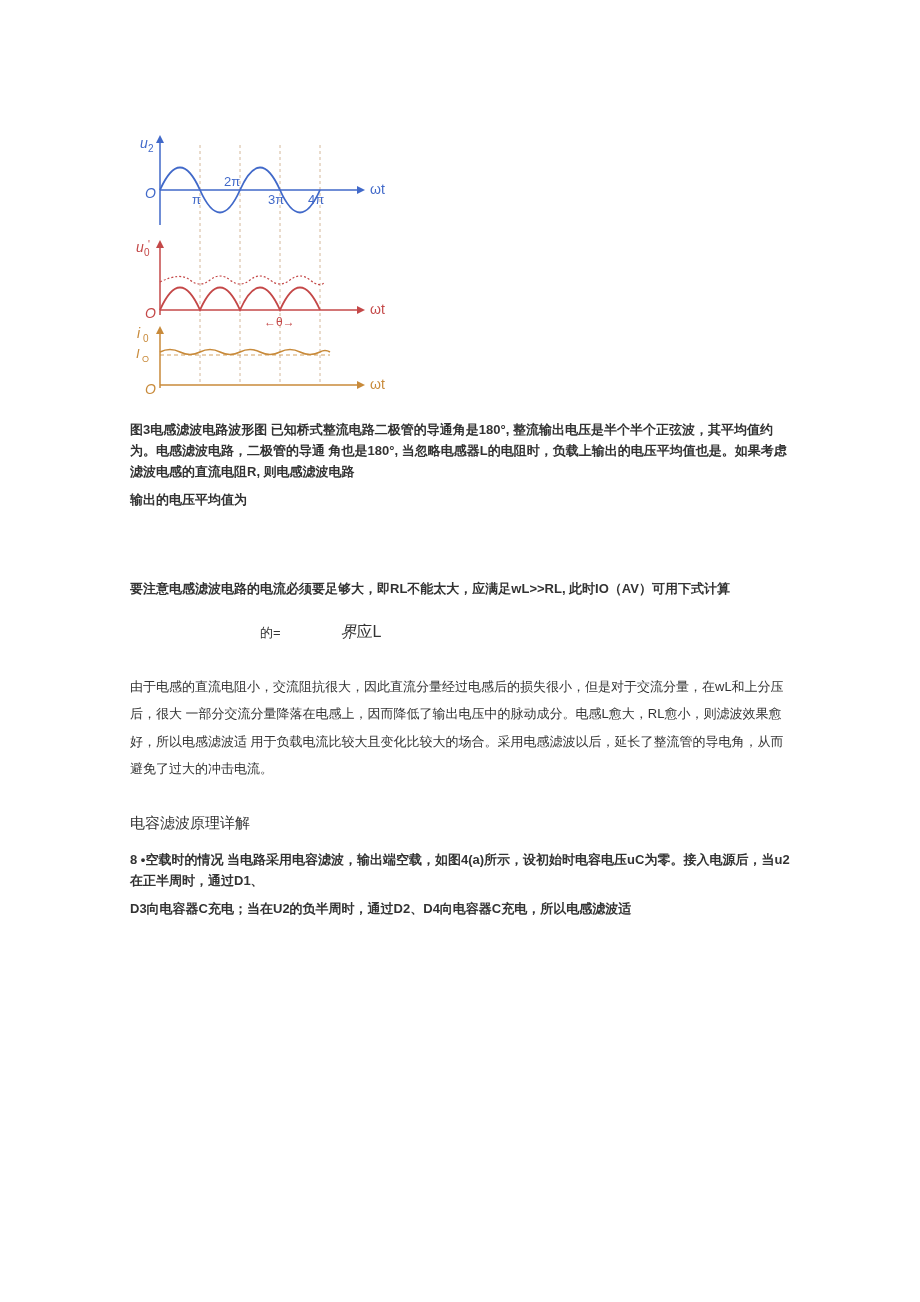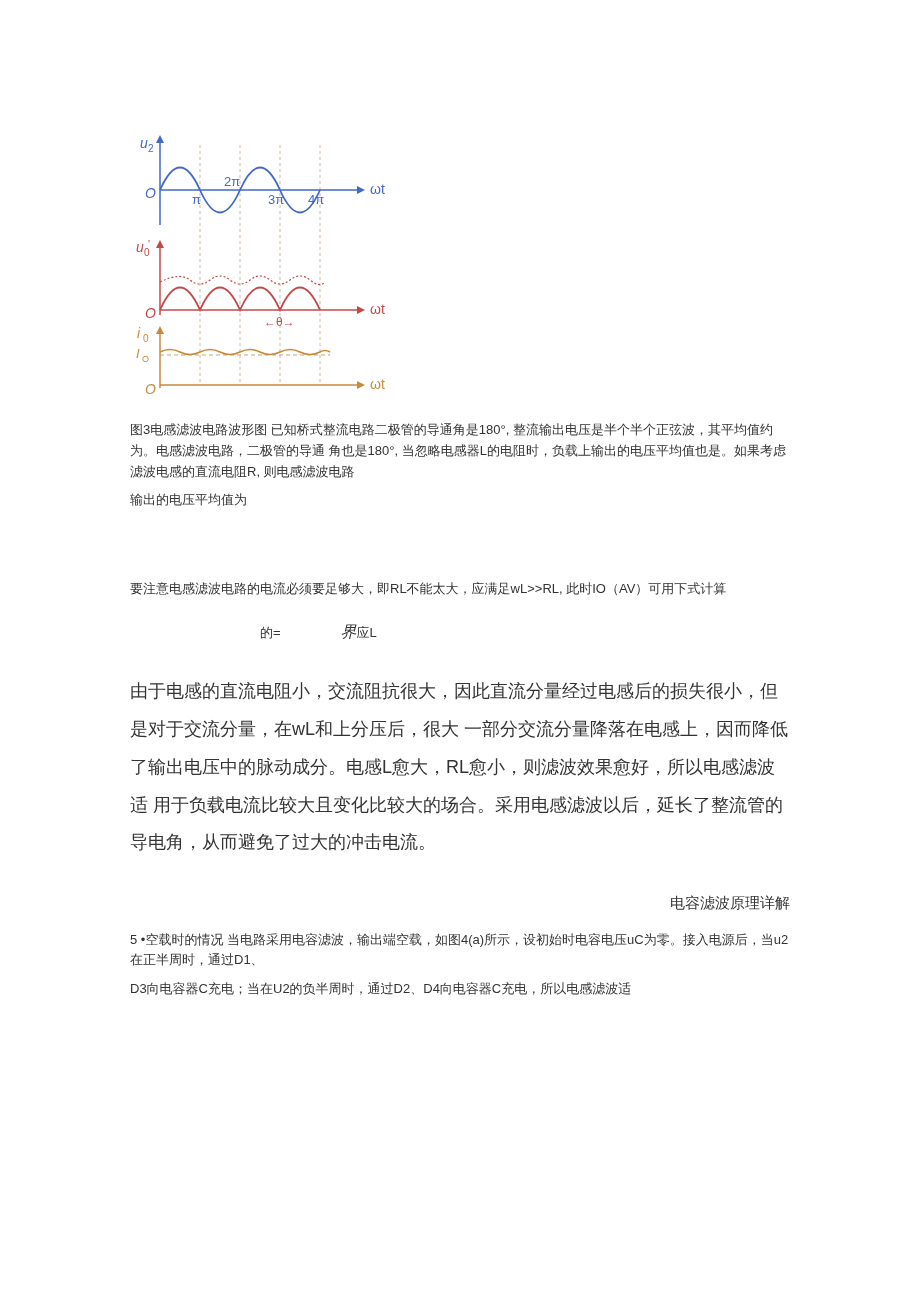--- a/index.html
+++ b/index.html
@@ -20,20 +20,21 @@
       margin-bottom: 20px;
     }
     .waveform-svg {
       display: block;
     }
     .paragraph {
       margin-bottom: 8px;
       color: #333333;
       font-size: 13px;
       line-height: 1.6;
+      font-weight: bold;
     }
     .paragraph-spaced {
       margin-top: 8px;
     }
     .gap-large {
       height: 60px;
     }
     .equation-row {
       display: flex;
       align-items: baseline;
@@ -45,33 +46,32 @@
     }
     .eq-part-1 {
       font-size: 13px;
     }
     .eq-part-2 {
       font-size: 16px;
       font-style: italic;
       font-family: "STKaiti", "KaiTi", cursive;
     }
     .eq-sub {
-      font-size: 13px;
+      font-size: 16px;
       font-style: normal;
     }
     .section-heading {
       font-size: 15px;
       color: #333333;
       margin-top: 28px;
       margin-bottom: 14px;
       font-weight: normal;
-      text-align: right;
     }
     .body-text {
-      font-size: 18px;
+      font-size: 13px;
       line-height: 2.1;
       color: #333333;
       margin-bottom: 10px;
     }
   </style>
 </head>
 <body>
 
 <div class="figure-container">
   <svg class="waveform-svg" width="270" height="270" viewBox="0 0 270 270">
@@ -147,15 +147,15 @@
   <span class="eq-part-1">的=</span>
   <span>
     <span class="eq-part-2">界</span><span class="eq-sub">应L</span>
   </span>
 </div>
 
 <p class="body-text">由于电感的直流电阻小，交流阻抗很大，因此直流分量经过电感后的损失很小，但是对于交流分量，在wL和上分压后，很大 一部分交流分量降落在电感上，因而降低了输出电压中的脉动成分。电感L愈大，RL愈小，则滤波效果愈好，所以电感滤波适 用于负载电流比较大且变化比较大的场合。采用电感滤波以后，延长了整流管的导电角，从而避免了过大的冲击电流。</p>
 
 <h2 class="section-heading">电容滤波原理详解</h2>
 
-<p class="paragraph">5 •空载时的情况 当电路采用电容滤波，输出端空载，如图4(a)所示，设初始时电容电压uC为零。接入电源后，当u2在正半周时，通过D1、</p>
+<p class="paragraph">8 •空载时的情况 当电路采用电容滤波，输出端空载，如图4(a)所示，设初始时电容电压uC为零。接入电源后，当u2在正半周时，通过D1、</p>
 
 <p class="paragraph">D3向电容器C充电；当在U2的负半周时，通过D2、D4向电容器C充电，所以电感滤波适</p>
 
 </body></html>

